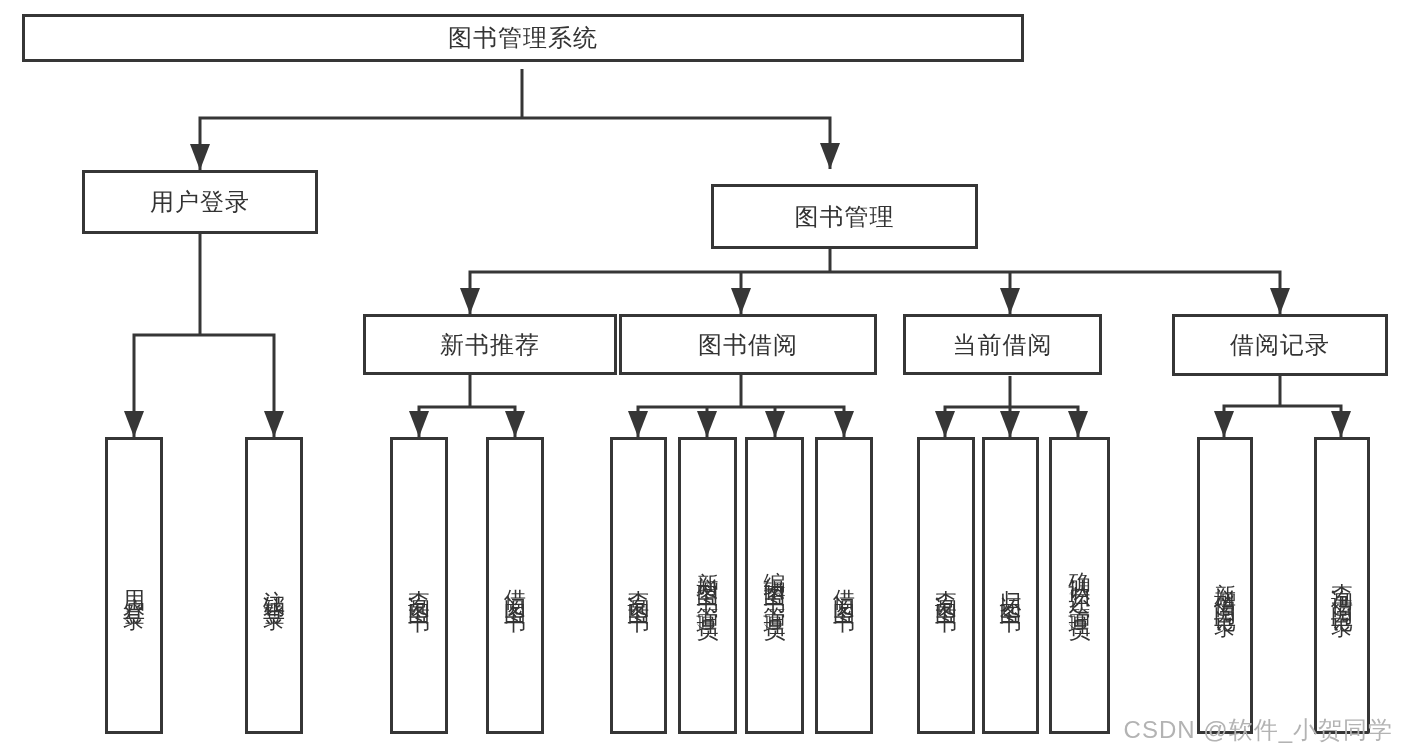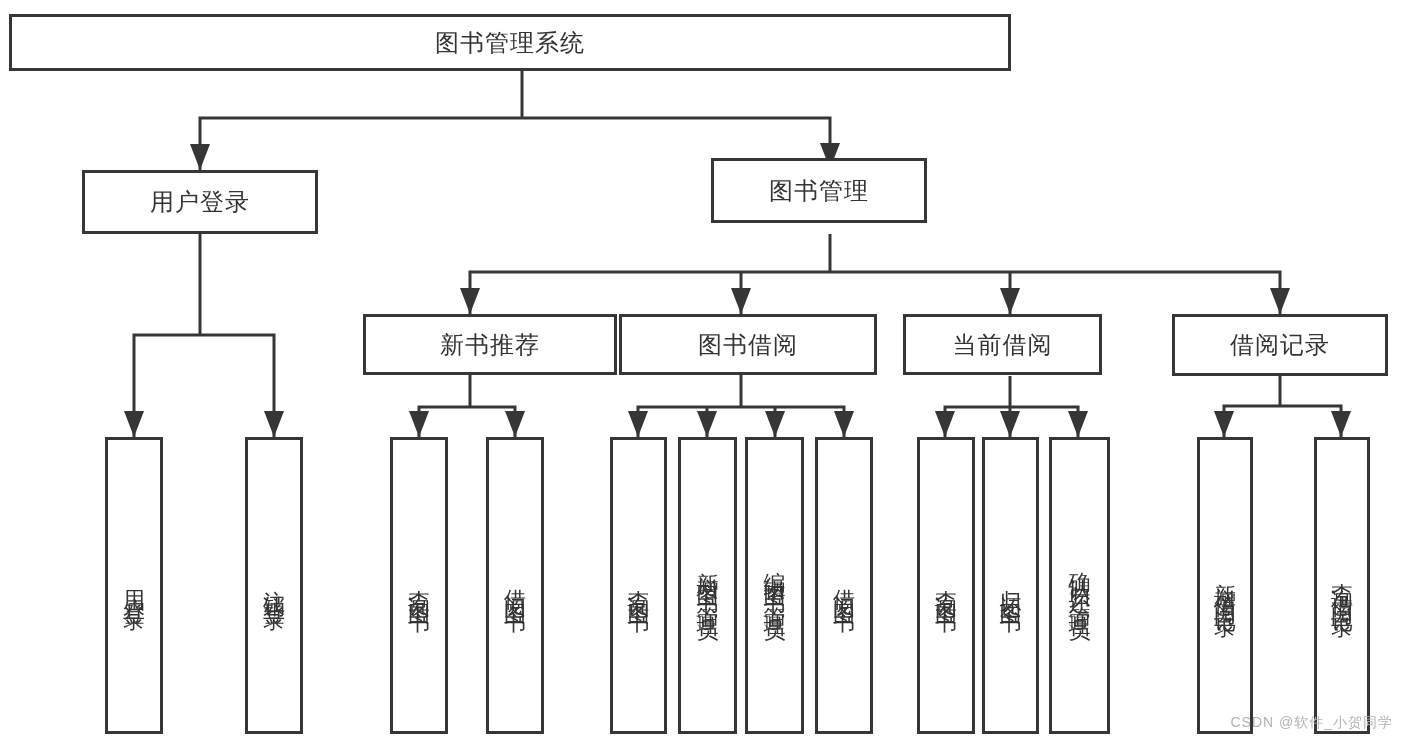--- a/index.html
+++ b/index.html
@@ -38,21 +38,21 @@
     font-size: 22px;
     letter-spacing: 7px;
     line-height: 1;
     color: #333333;
     white-space: nowrap;
   }
   .watermark {
     position: absolute;
     right: 12px;
     top: 714px;
-    font-size: 14px;
+    font-size: 24px;
     color: #b3b3b3;
     letter-spacing: 1px;
     white-space: nowrap;
   }
 </style>
 </head>
 <body>
 
 <div class="stage">
 
@@ -101,28 +101,28 @@
       <polygon points="765,411 785,411 775,437"></polygon>
       <polygon points="834,411 854,411 844,437"></polygon>
       <polygon points="935,411 955,411 945,437"></polygon>
       <polygon points="1000,411 1020,411 1010,437"></polygon>
       <polygon points="1068,411 1088,411 1078,437"></polygon>
       <polygon points="1214,411 1234,411 1224,437"></polygon>
       <polygon points="1331,411 1351,411 1341,437"></polygon>
     </g>
   </svg>
 
-  <div class="node" style="left:9px; top:14px; width:1002px; height:57px;">
+  <div class="node" style="left:22px; top:14px; width:1002px; height:48px;">
     <span class="h-label">图书管理系统</span>
   </div>
 
   <div class="node" style="left:82px; top:170px; width:236px; height:64px;">
     <span class="h-label">用户登录</span>
   </div>
-  <div class="node" style="left:711px; top:158px; width:216px; height:65px;justify-content:center;">
+  <div class="node" style="left:711px; top:184px; width:267px; height:65px;justify-content:center;">
     <span class="h-label">图书管理</span>
   </div>
 
   <div class="node" style="left:363px; top:314px; width:254px; height:61px;">
     <span class="h-label">新书推荐</span>
   </div>
   <div class="node" style="left:619px; top:314px; width:258px; height:61px;">
     <span class="h-label">图书借阅</span>
   </div>
   <div class="node" style="left:903px; top:314px; width:199px; height:61px;">

